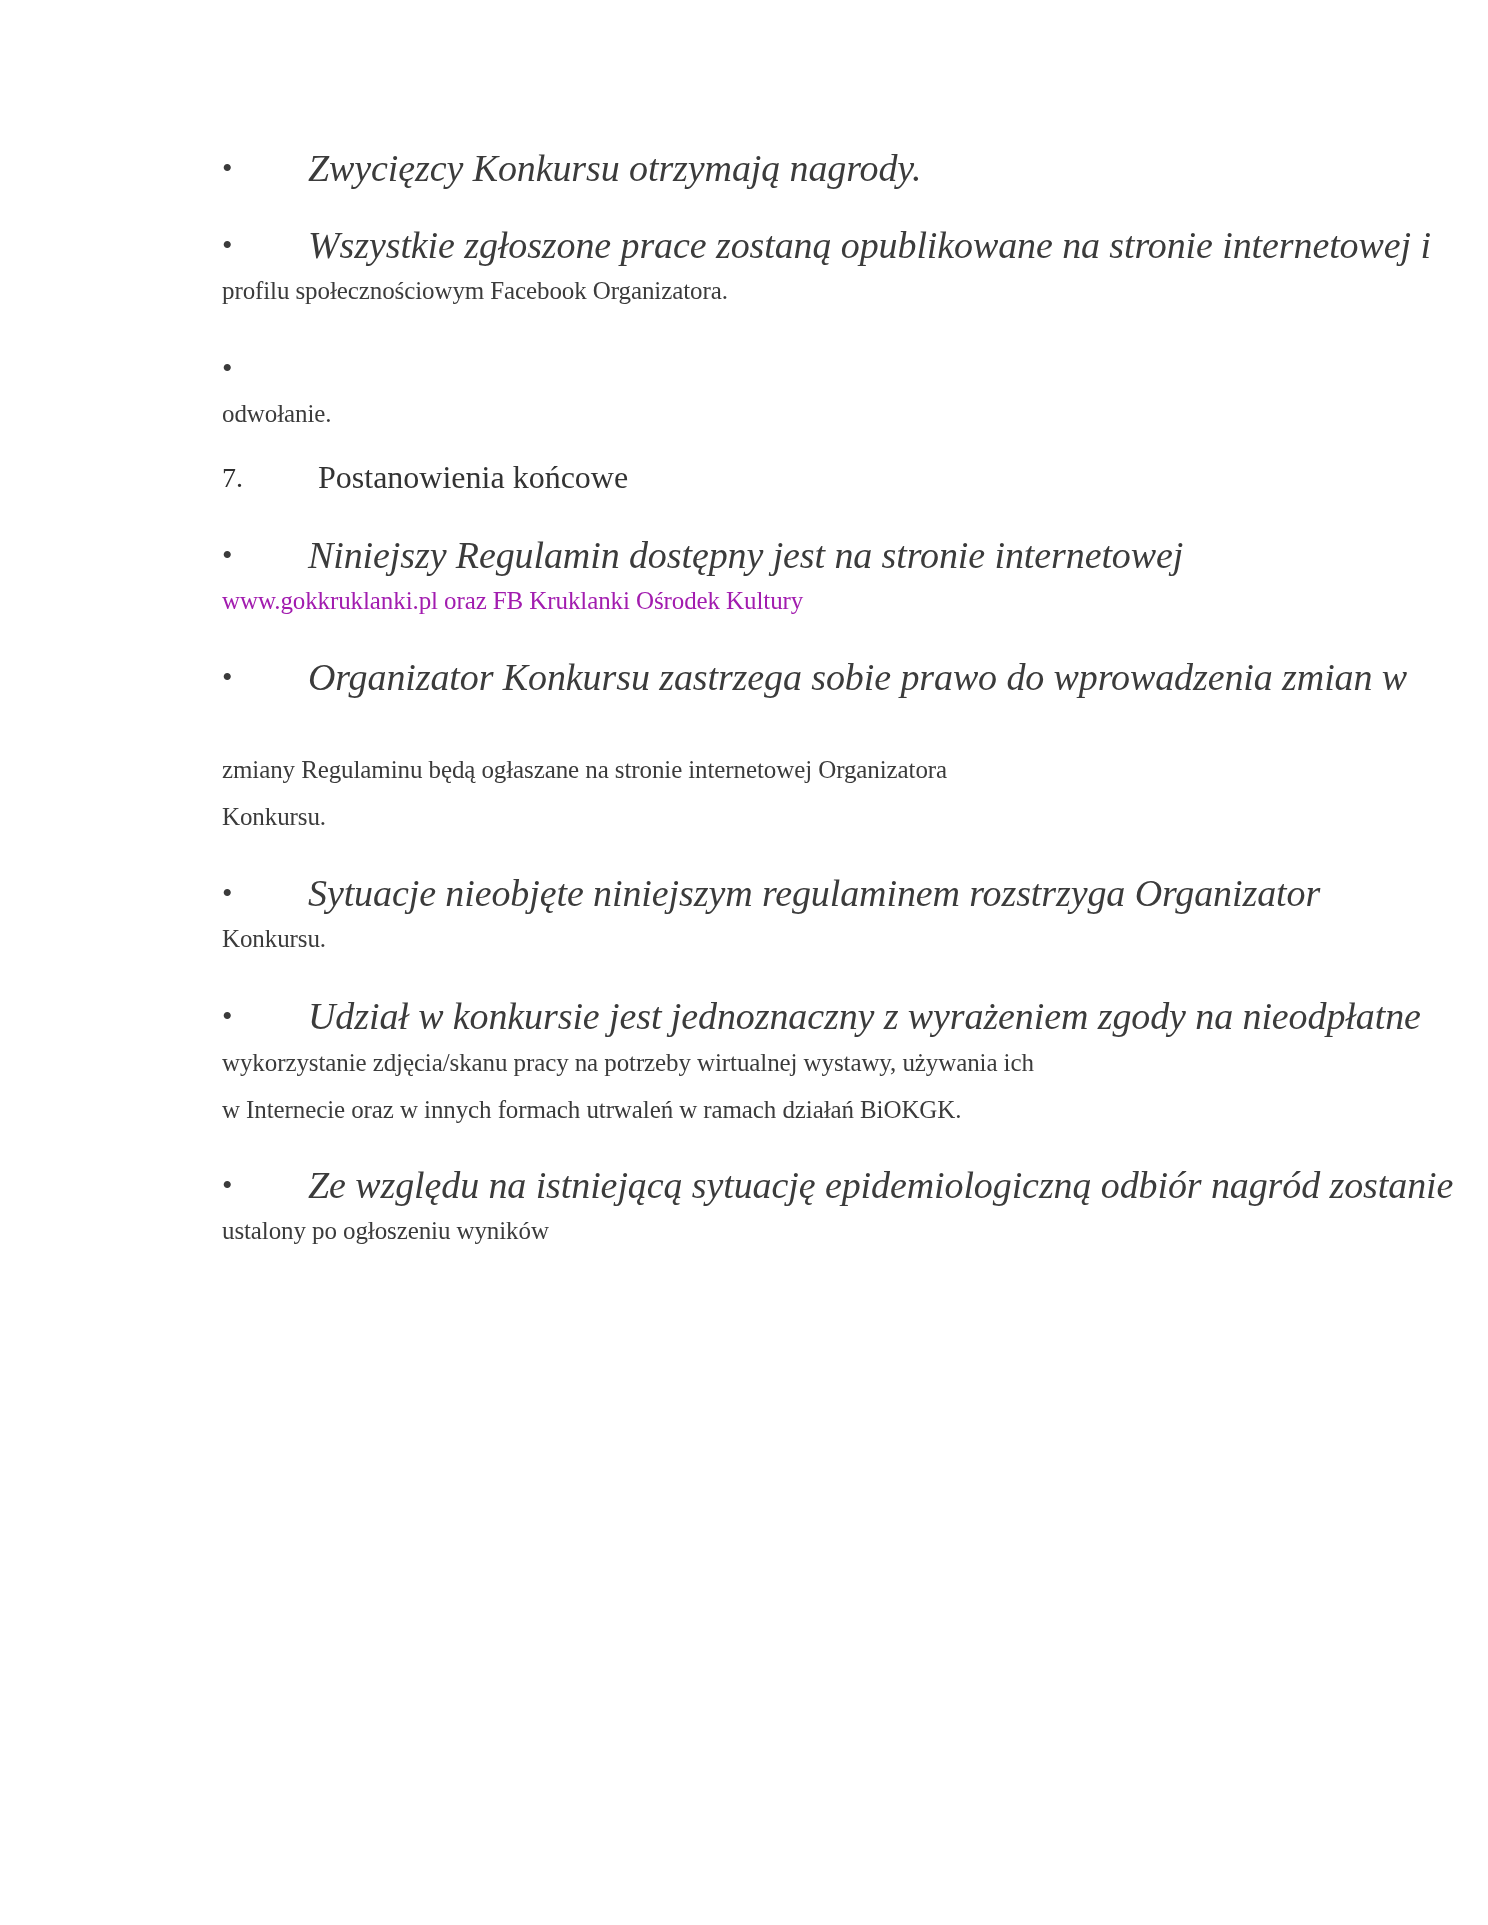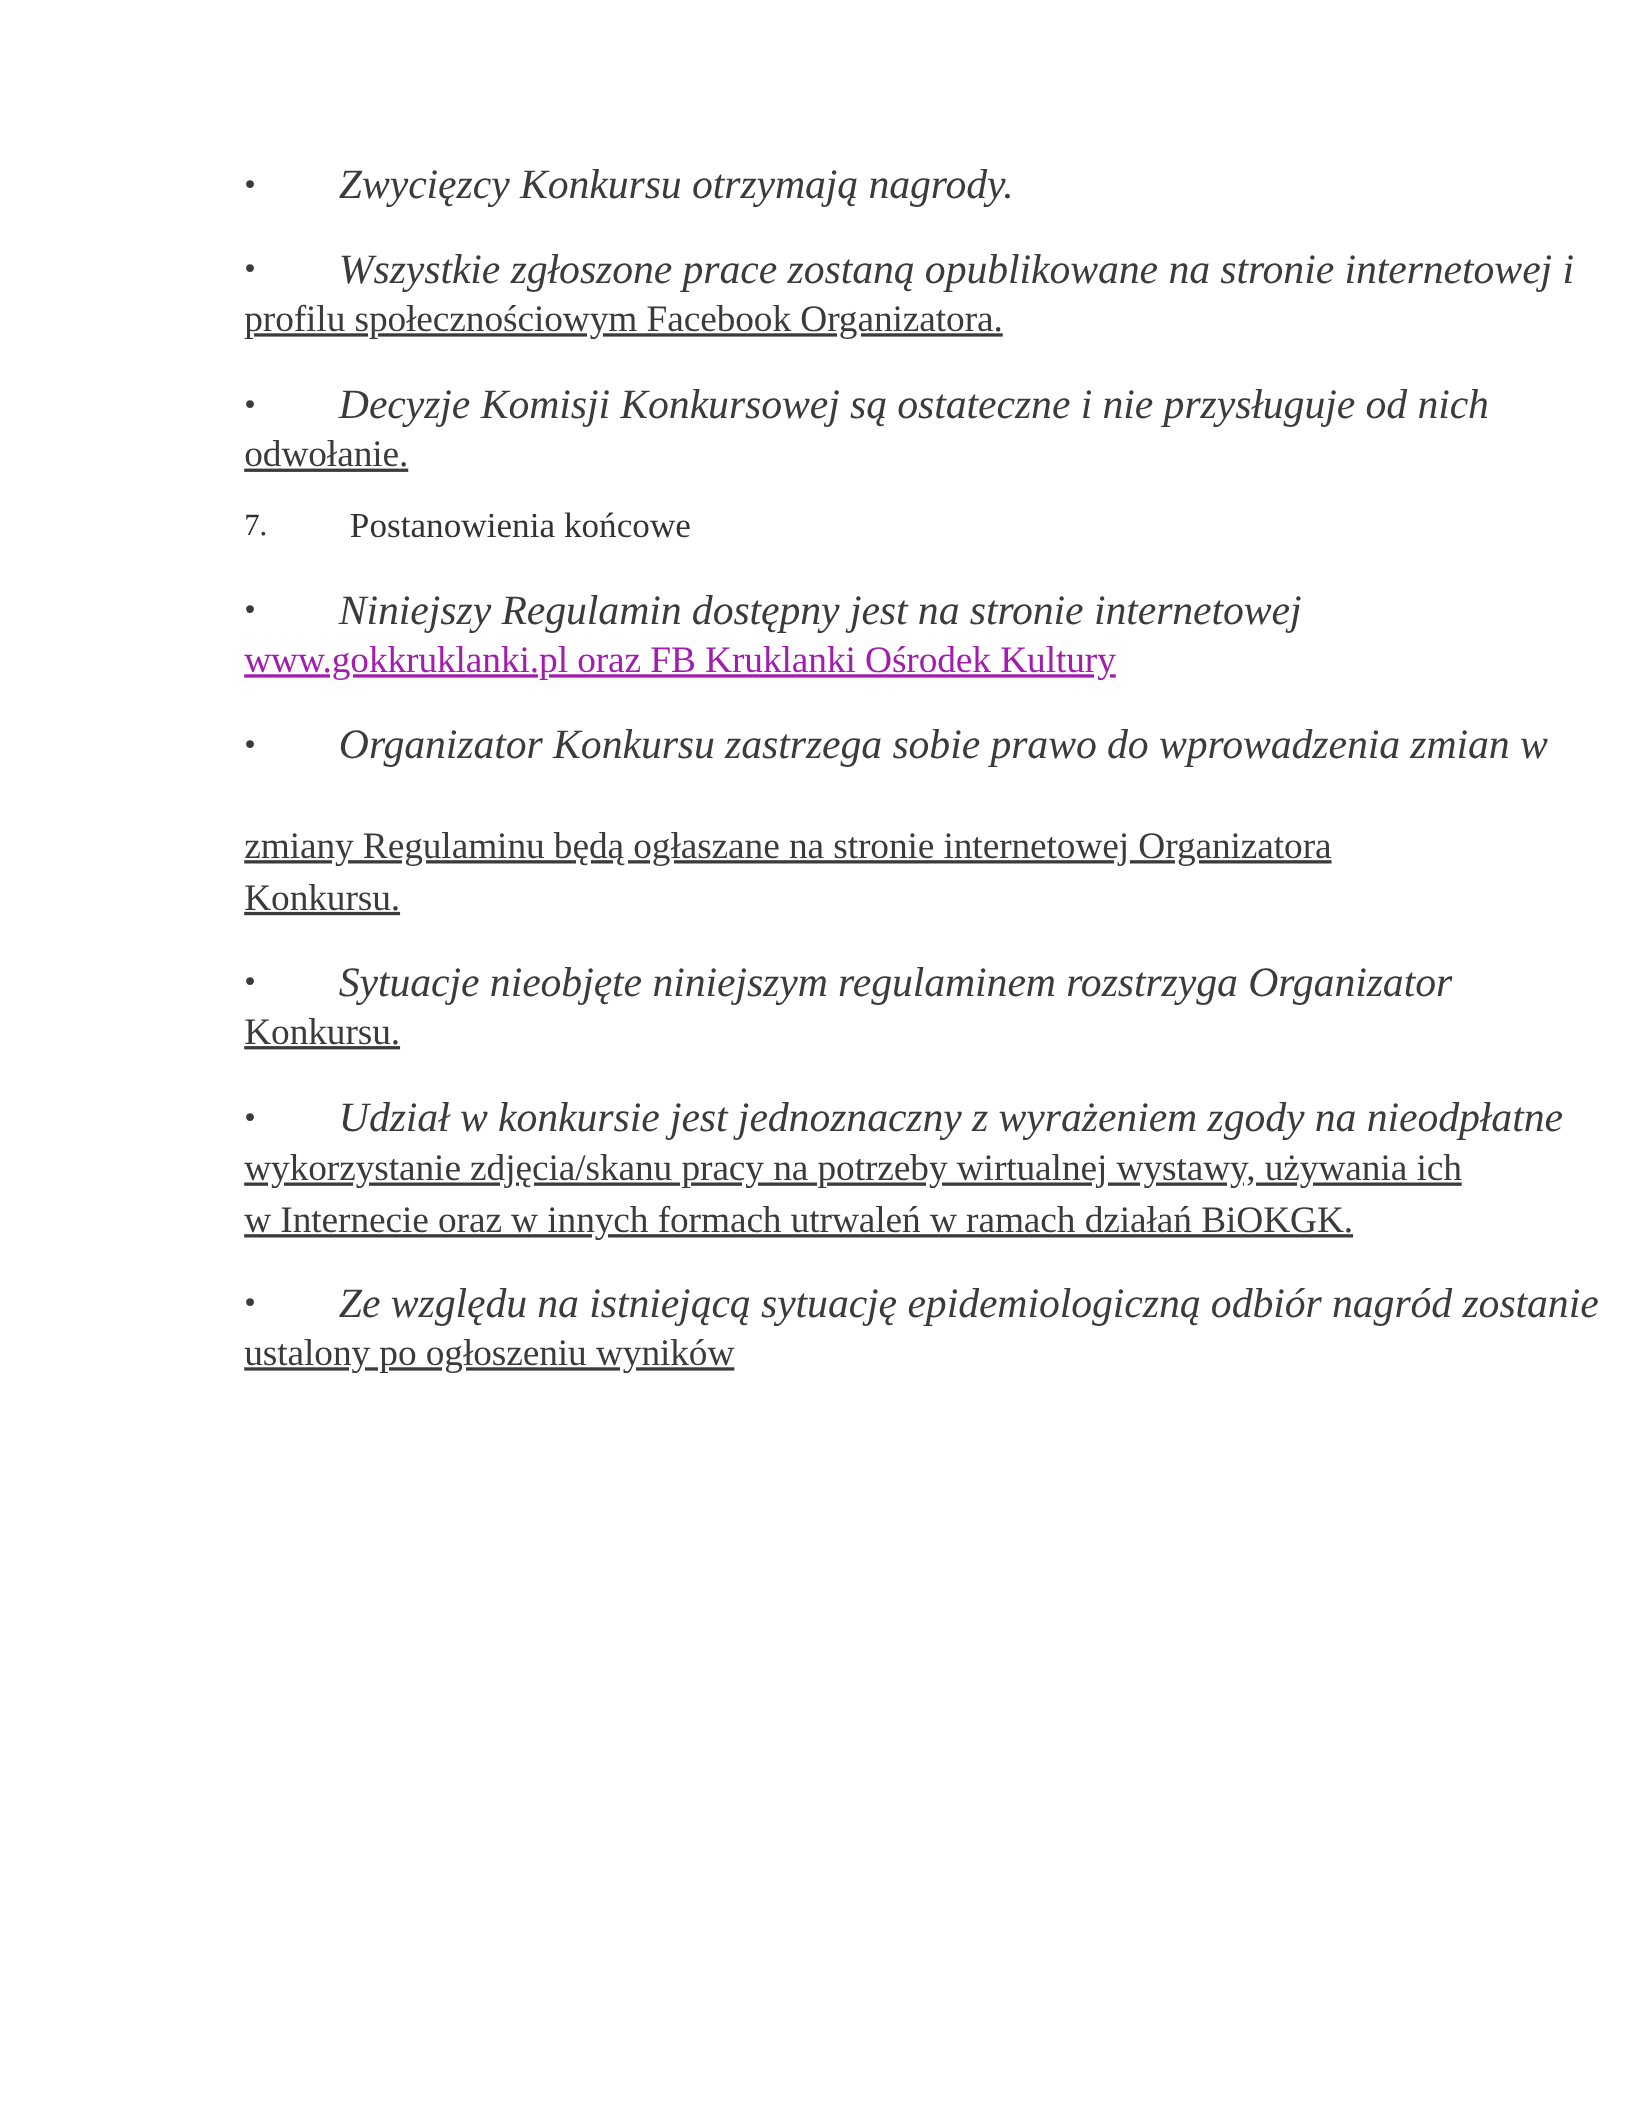--- a/index.html
+++ b/index.html
@@ -18,25 +18,24 @@
     .page {
       position: absolute;
       left: 0; top: 0;
       width: 1488px;
       height: 1925px;
       background: #ffffff;
     }
     .line {
       position: absolute;
       left: 222px;
-      font-size: 34px;
+      font-size: 25px;
       line-height: 40px;
       white-space: nowrap;
       letter-spacing: -0.1px;
-      text-decoration: underline;
     }
     .bullet {
       position: absolute;
       left: 222px;
       font-size: 30px;
       line-height: 40px;
       color: #3b3b3b;
     }
     .bullet-text {
       position: absolute;
@@ -73,21 +72,20 @@
 <div class="page">
 
   <div class="bullet" style="top:148px">•</div>
   <div class="bullet-text" style="top:148px">Zwycięzcy Konkursu otrzymają nagrody.</div>
 
   <div class="bullet" style="top:225px">•</div>
   <div class="bullet-text" style="top:225px">Wszystkie zgłoszone prace zostaną opublikowane na stronie internetowej i</div>
   <div class="line" style="top:271px">profilu społecznościowym Facebook Organizatora.</div>
 
   <div class="bullet" style="top:348px">•</div>
-  <div class="bullet-text" style="top:348px">Decyzje Komisji Konkursowej są ostateczne i nie przysługuje od nich</div>
   <div class="line" style="top:394px">odwołanie.</div>
 
   <div class="heading-num" style="top:458px">7.</div>
   <div class="heading-text" style="top:457px">Postanowienia końcowe</div>
 
   <div class="bullet" style="top:535px">•</div>
   <div class="bullet-text" style="top:535px">Niniejszy Regulamin dostępny jest na stronie internetowej</div>
   <div class="line link" style="top:581px">www.gokkruklanki.pl oraz FB Kruklanki Ośrodek Kultury</div>
 
   <div class="bullet" style="top:657px">•</div>

